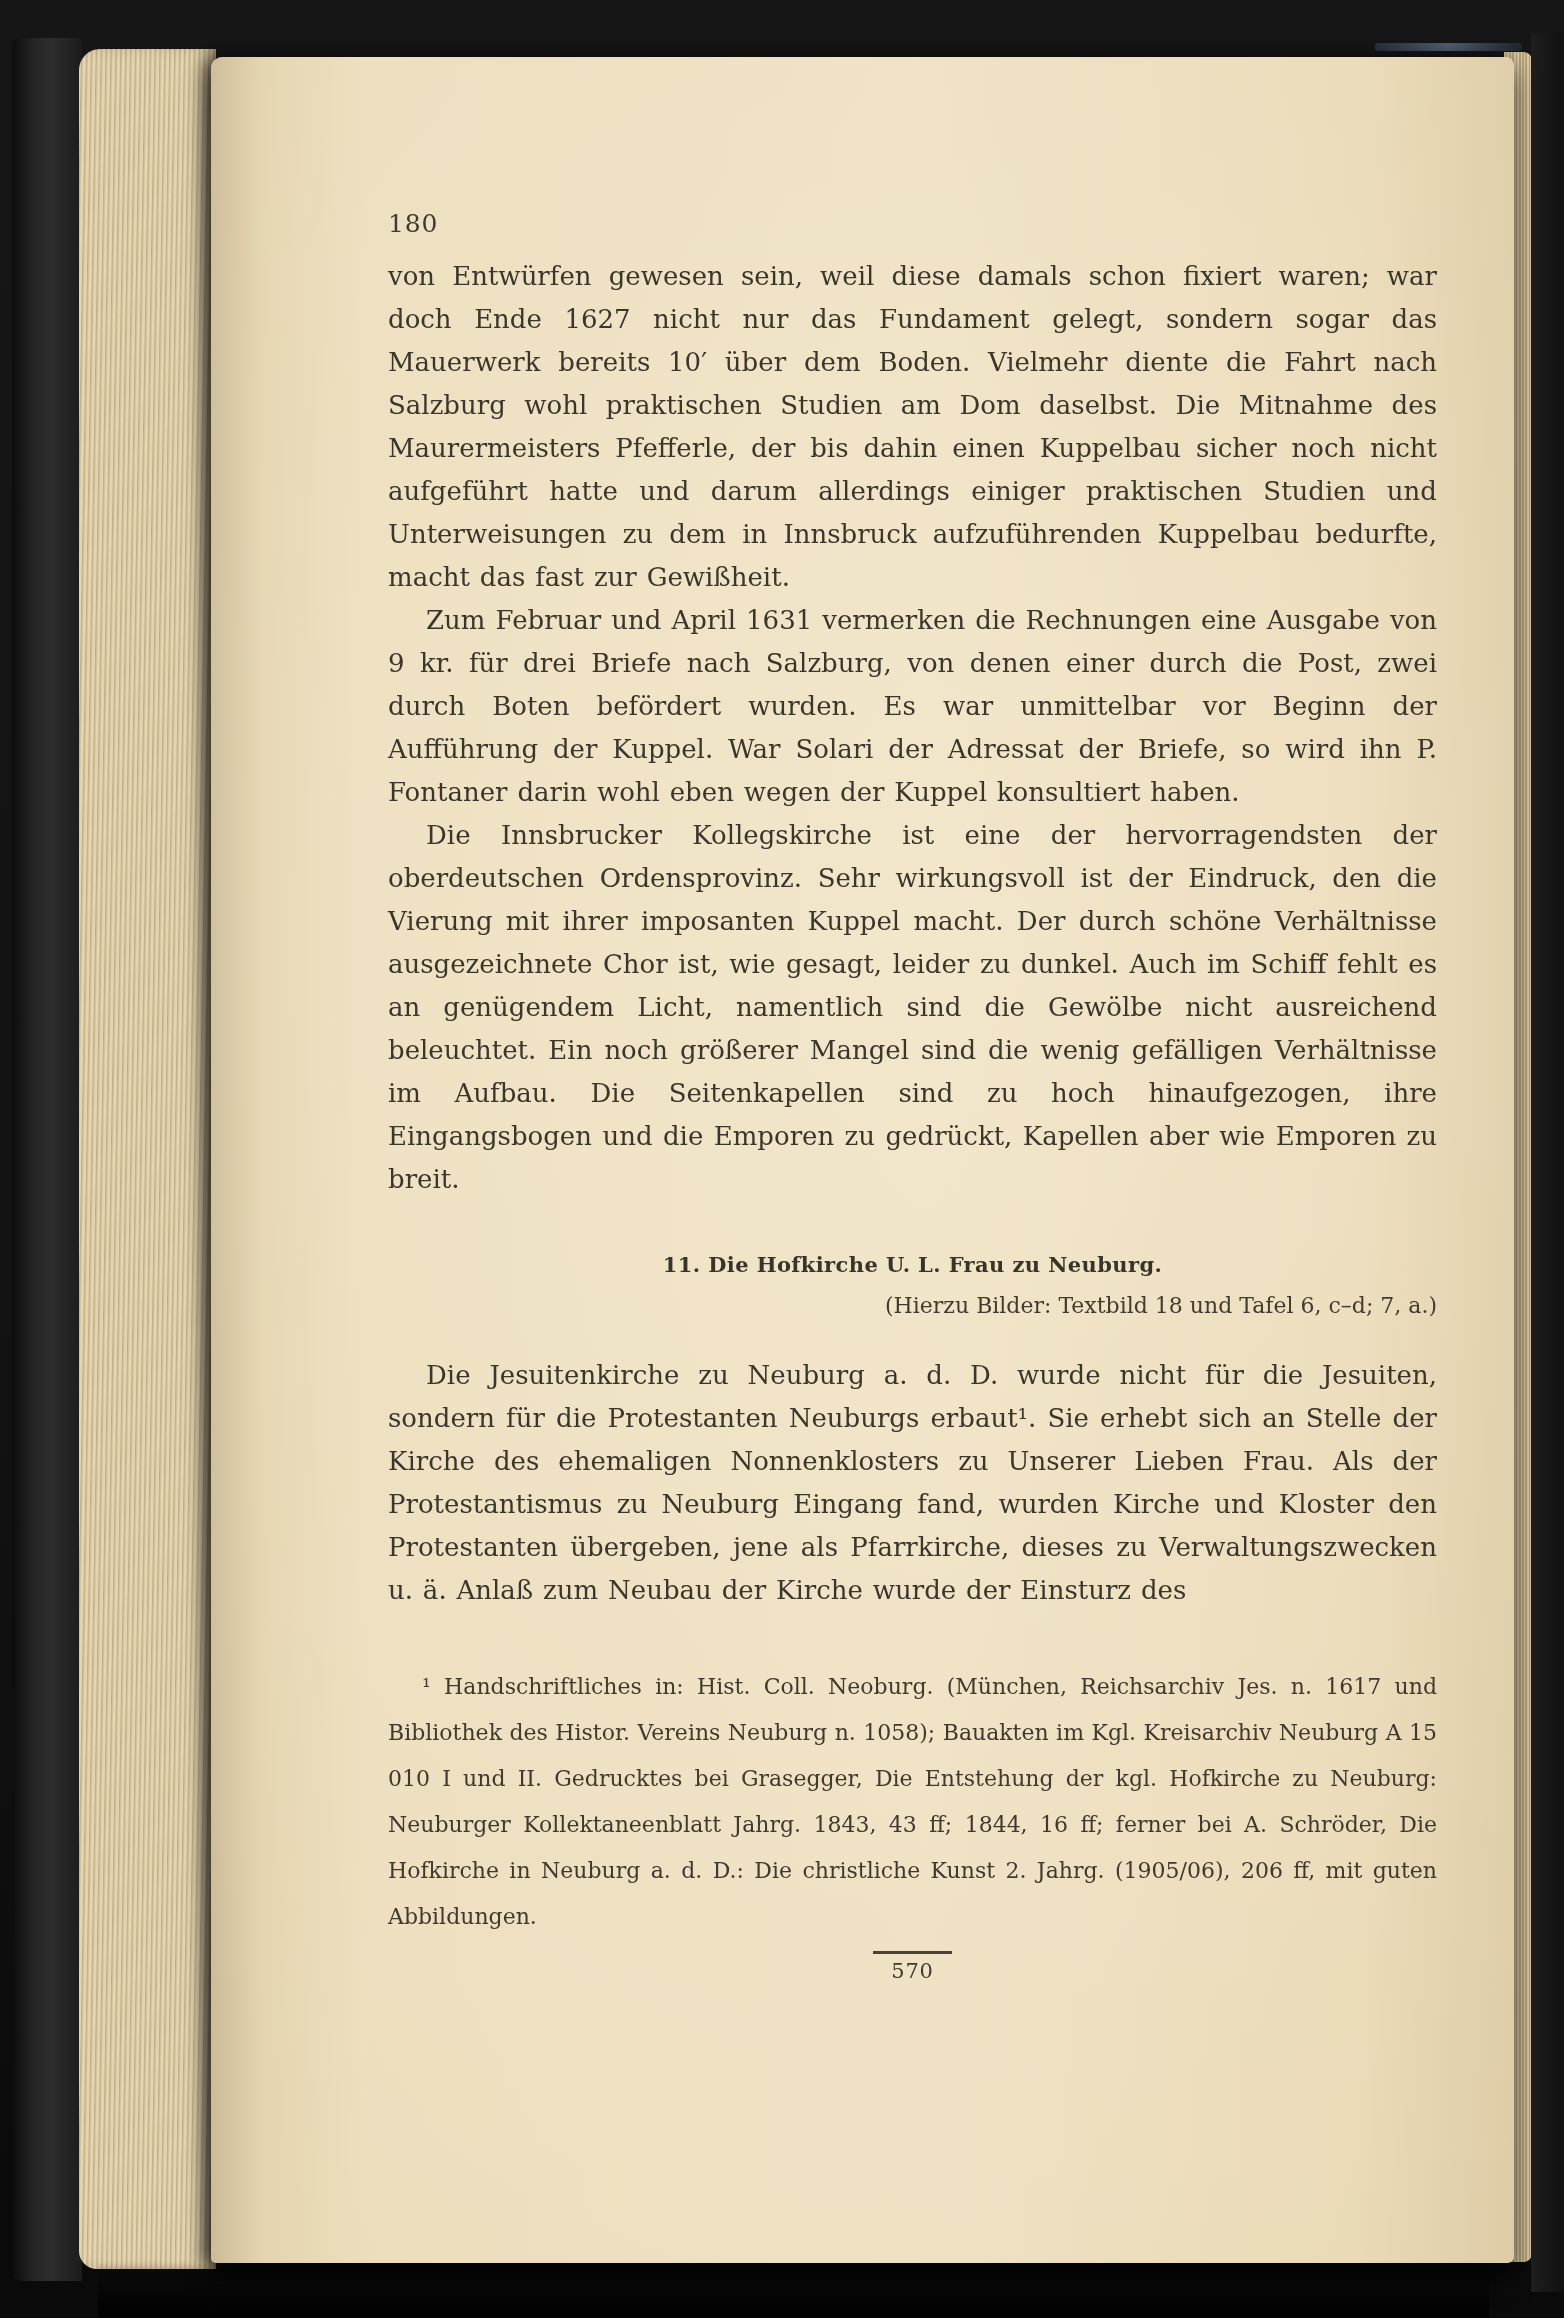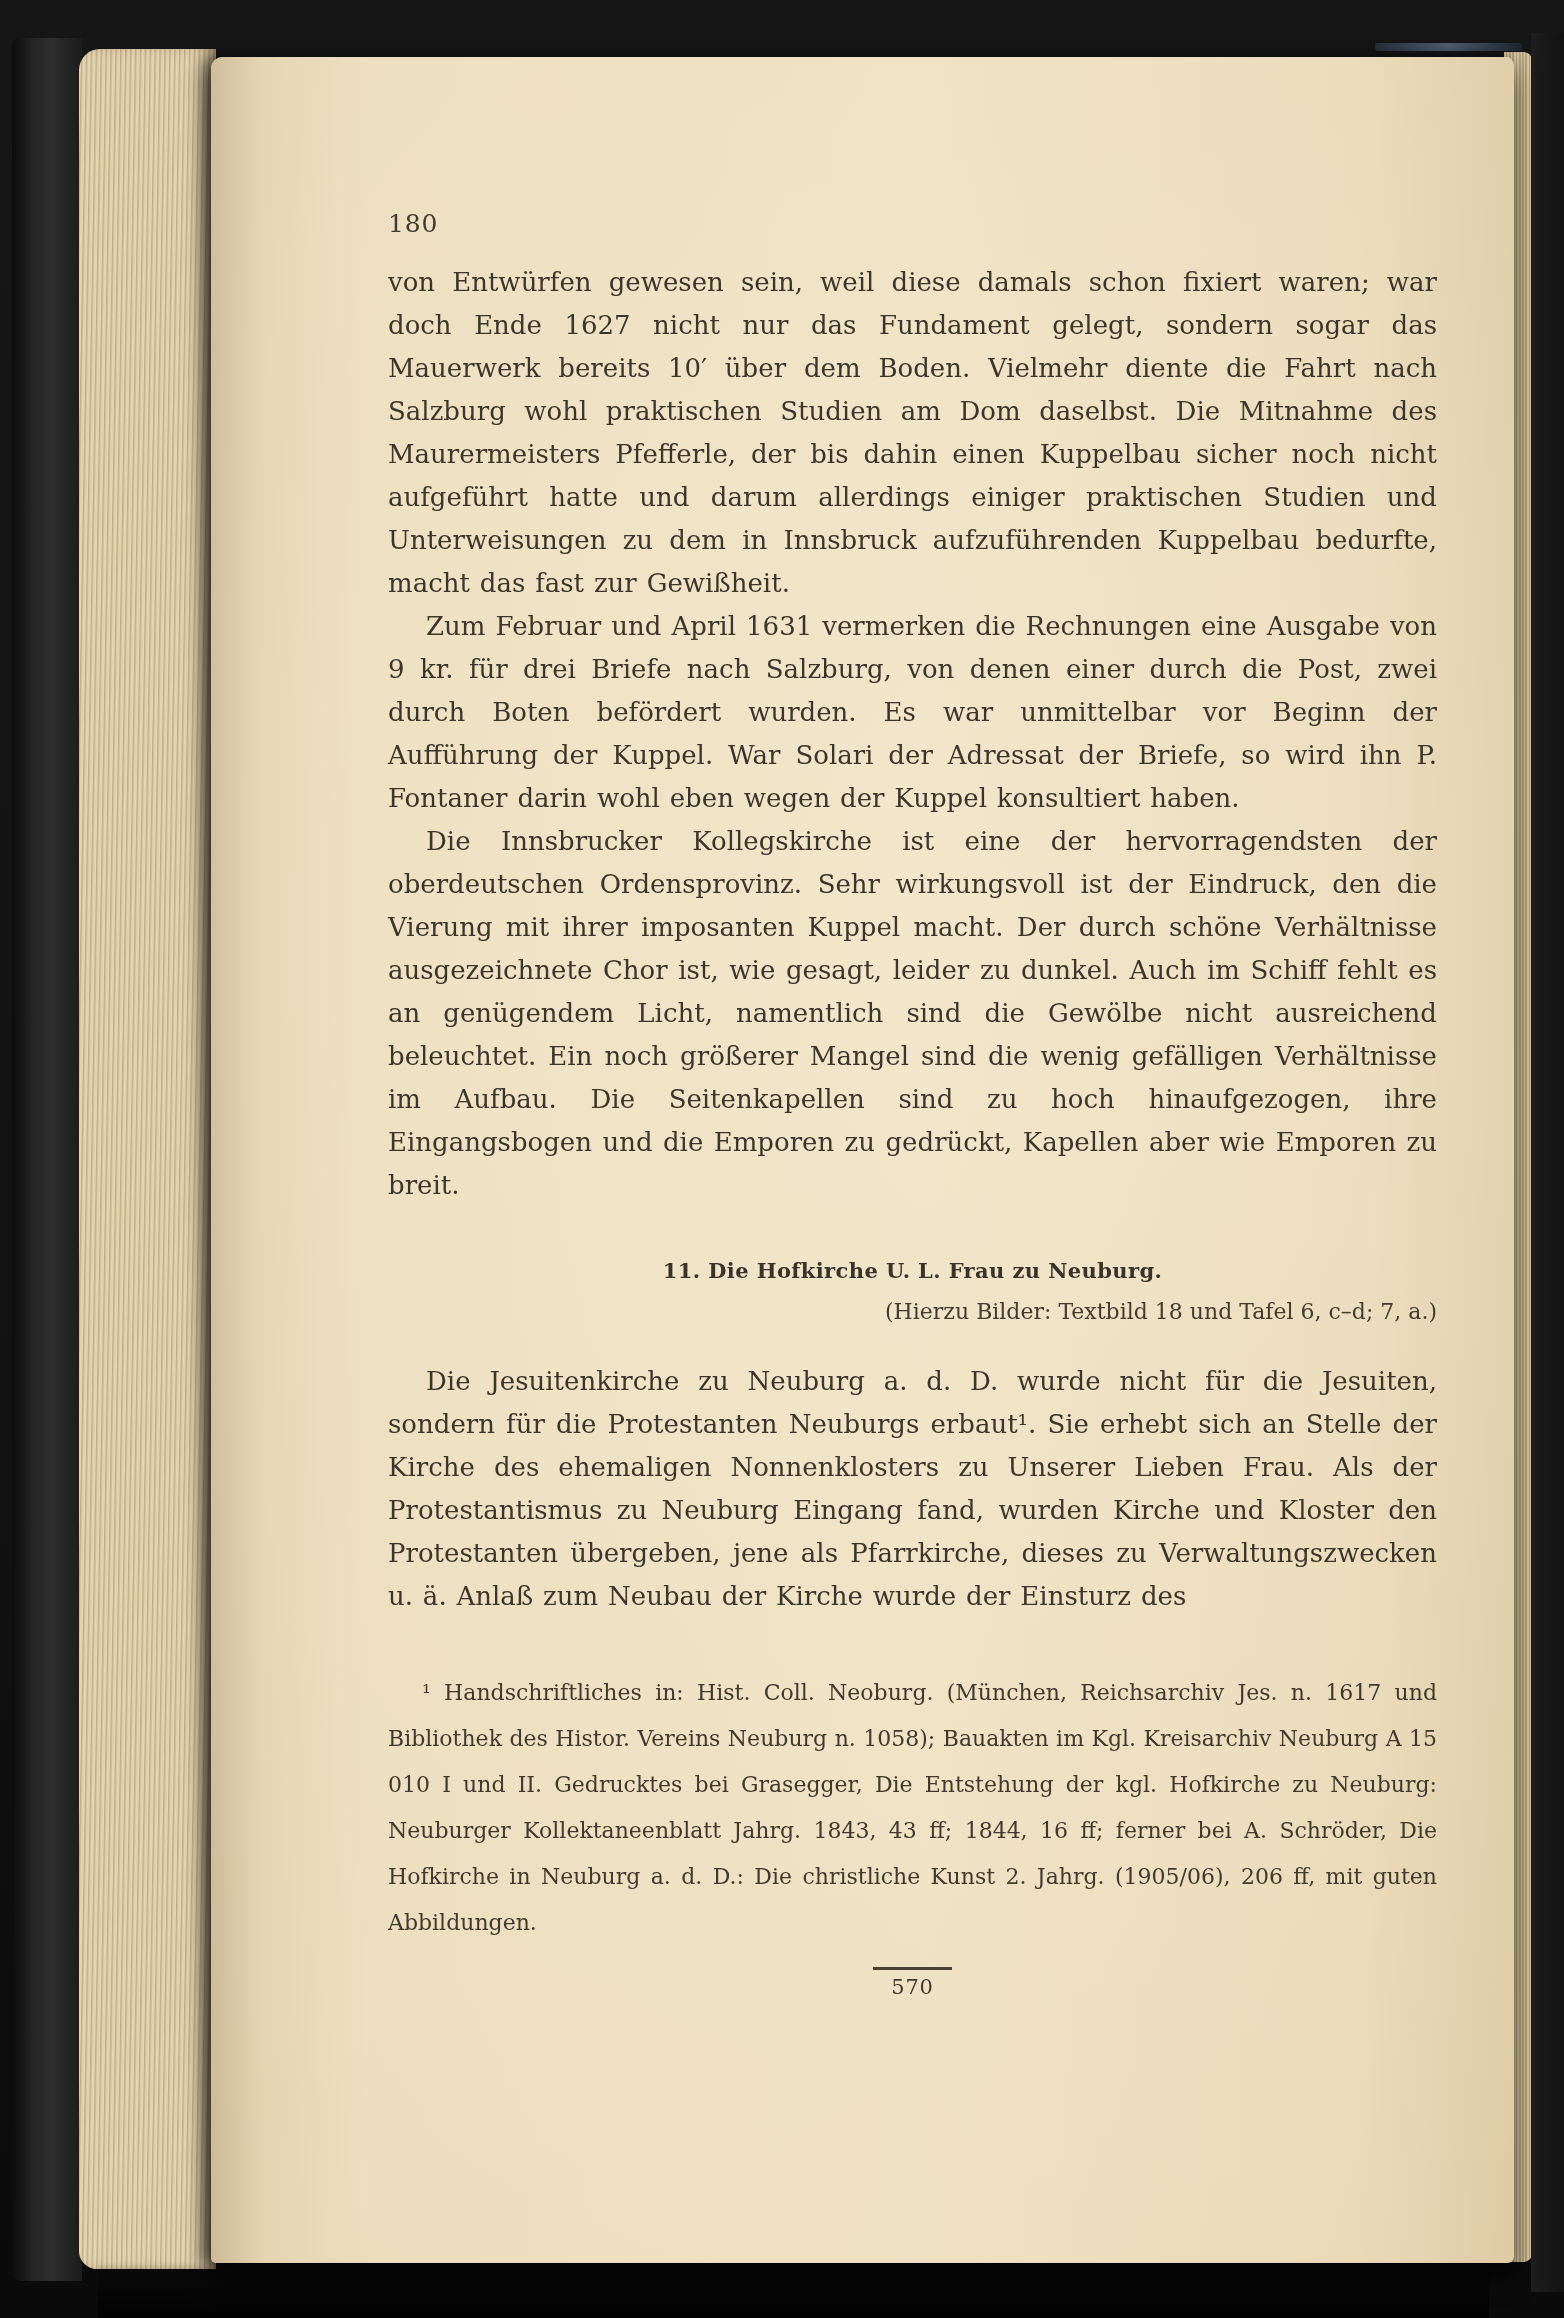--- a/index.html
+++ b/index.html
@@ -79,21 +79,21 @@
   .content {
     position: absolute;
     left: 177px; top: 152px;
     width: 1049px;
     color: #3c352b;
   }
   .running-head {
     display: flex;
     align-items: baseline;
     font-size: 25px;
-    margin-bottom: 23px;
+    margin-bottom: 17px;
     color: #413a2f;
   }
   .running-head .pagenum {
     width: 123px;
     letter-spacing: 0.8px;
   }
   .running-head .running-title {
     flex: 1;
     text-align: center;
     padding-right: 49px;
@@ -123,21 +123,21 @@
   }
   .footnote {
     margin-top: 52px;
     font-size: 22px;
     line-height: 46px;
     text-align: justify;
     text-indent: 34px;
     color: #41392e;
   }
   .page-footer {
-    margin-top: 21px;
+    margin-top: 11px;
     display: flex;
     flex-direction: column;
     align-items: center;
   }
   .footer-rule {
     width: 79px;
     height: 2.5px;
     background: #4a4133;
     margin-bottom: 4.9px;
   }

